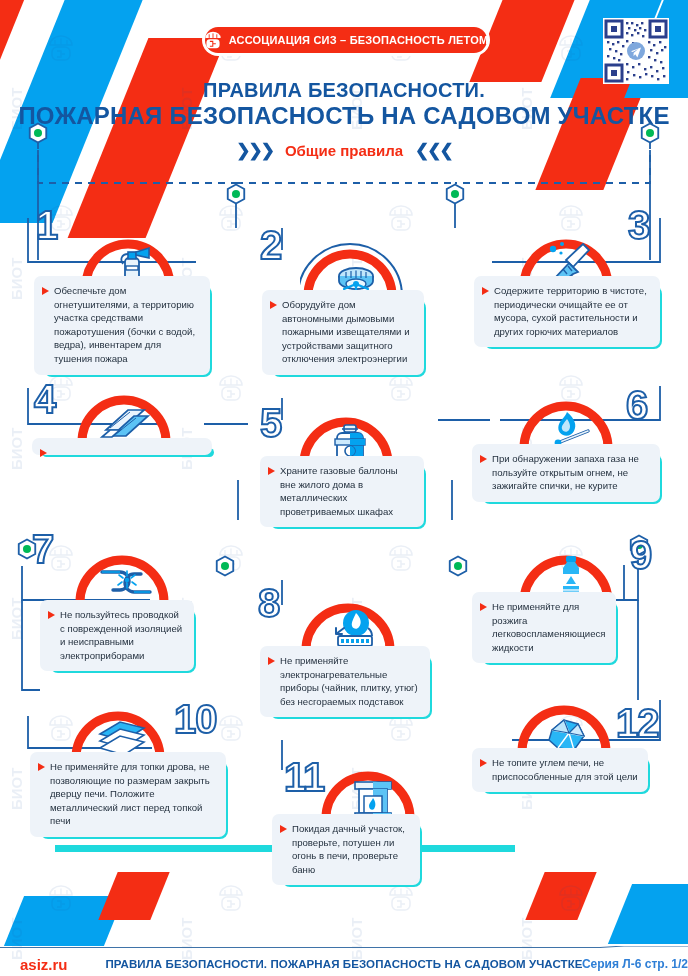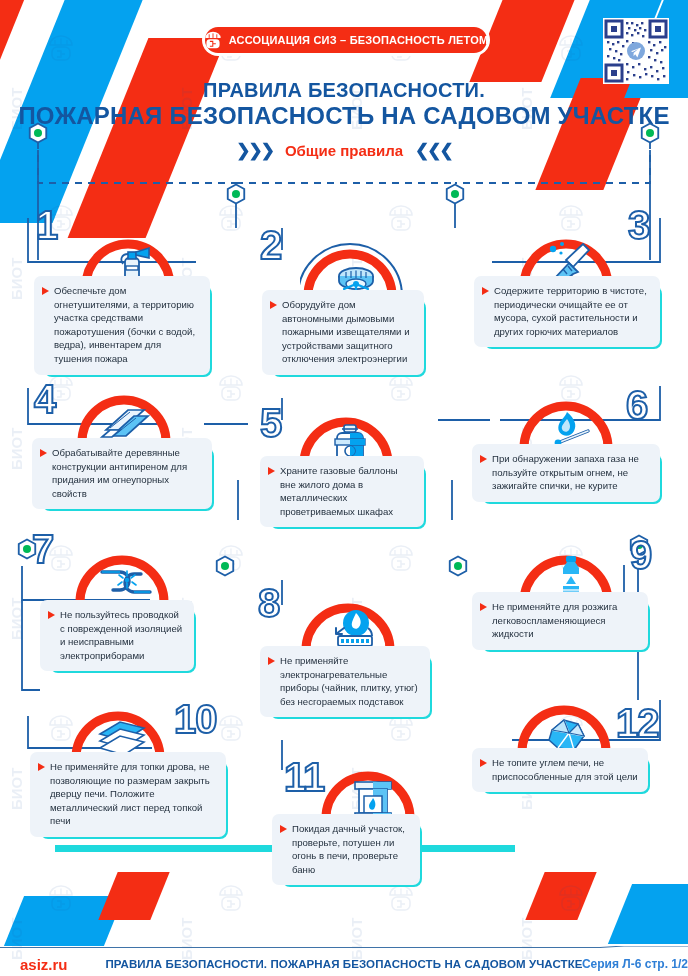--- a/index.html
+++ b/index.html
@@ -435,21 +435,20 @@
     <svg width="54" height="40" style="position:absolute;left:72px;top:24px;" viewBox="0 0 54 40">
       <path d="M8 26 L30 6 L46 6 L24 26 Z" fill="#eaf4fd" stroke="#1d5fa8" stroke-width="1.7"></path>
       <path d="M14 32 L36 12 L50 12 L28 32 Z" fill="#5cc3f5" stroke="#1d5fa8" stroke-width="1.7"></path>
       <path d="M4 33 L12 26 L22 26 L14 33 Z" fill="#fff" stroke="#1d5fa8" stroke-width="1.7"></path>
       <path d="M12 24 L32 8 M18 30 L38 14" stroke="#1d5fa8" stroke-width="1"></path>
     </svg>
     <div class="callout" style="left:6px;top:58px;width:180px;">
       <div class="shadow"></div>
       <div class="box">
         <span class="tri"></span>
-        <p>Обрабатывайте деревянные конструкции антипиреном для придания им огнеупорных свойств</p>
       </div>
     </div>
   </div>
 
   <div class="rule" style="left:252px;top:404px;">
     <div class="num" style="left:8px;top:0px;">5</div>
     <svg width="110" height="60" style="position:absolute;left:44px;top:8px;">
       <path d="M8 52 A42 42 0 0 1 92 52" fill="none" stroke="#f42d14" stroke-width="9"></path>
     </svg>
     <svg width="44" height="48" style="position:absolute;left:76px;top:18px;" viewBox="0 0 44 48">
@@ -556,21 +555,21 @@
     <svg width="110" height="62" style="position:absolute;left:46px;top:12px;">
       <path d="M8 54 A42 42 0 0 1 92 54" fill="none" stroke="#f42d14" stroke-width="9"></path>
     </svg>
     <svg width="34" height="48" style="position:absolute;left:84px;top:18px;" viewBox="0 0 34 48">
       <rect x="12" y="2" width="10" height="6" rx="1.5" fill="#04a2ef"></rect>
       <path d="M13 8 h8 l4 6 v28 a3 3 0 0 1 -3 3 h-10 a3 3 0 0 1 -3 -3 v-28 z" fill="#29b6f6"></path>
       <rect x="9" y="20" width="16" height="12" fill="#ffffff"></rect>
       <path d="M17 22 l5 8 h-10 z" fill="#29b6f6"></path>
       <rect x="9" y="35" width="16" height="2.5" fill="#ffffff" opacity=".65"></rect>
     </svg>
-    <div class="callout" style="left:2px;top:56px;width:176px;">
+    <div class="callout" style="left:2px;top:56px;width:144px;">
       <div class="shadow"></div>
       <div class="box">
         <span class="tri"></span>
         <p>Не применяйте для розжига легковоспламеняющиеся жидкости</p>
       </div>
     </div>
   </div>
 
   <div class="rule" style="left:26px;top:694px;">
     <div class="num" style="left:148px;top:6px;">10</div>

